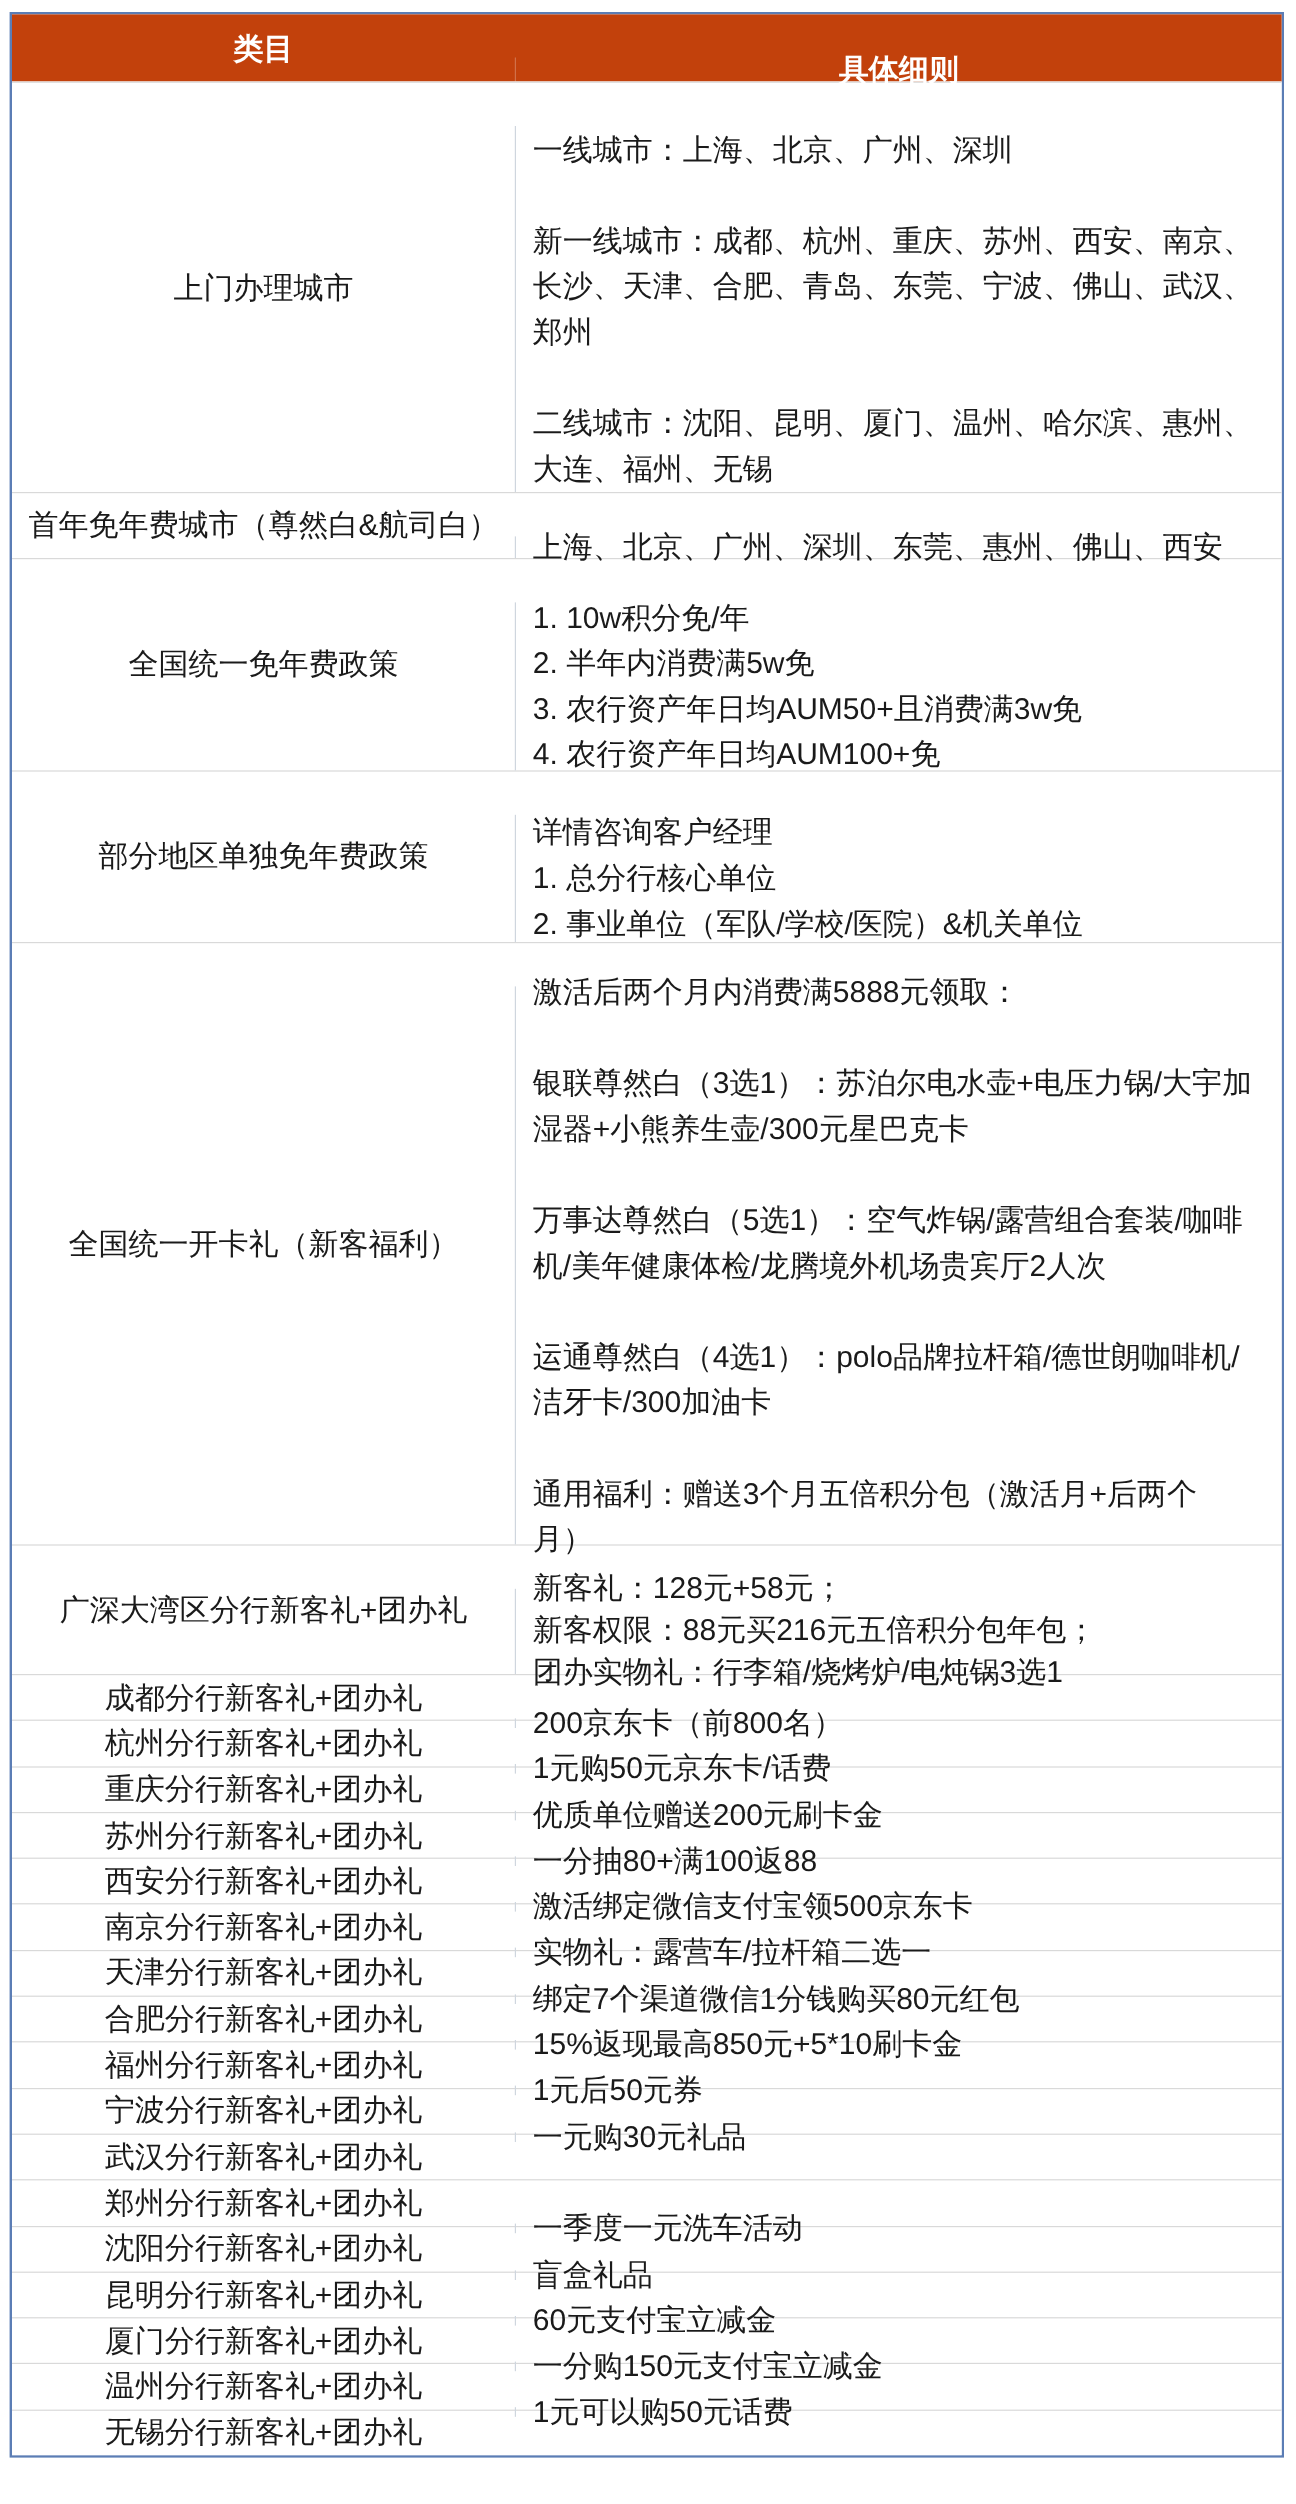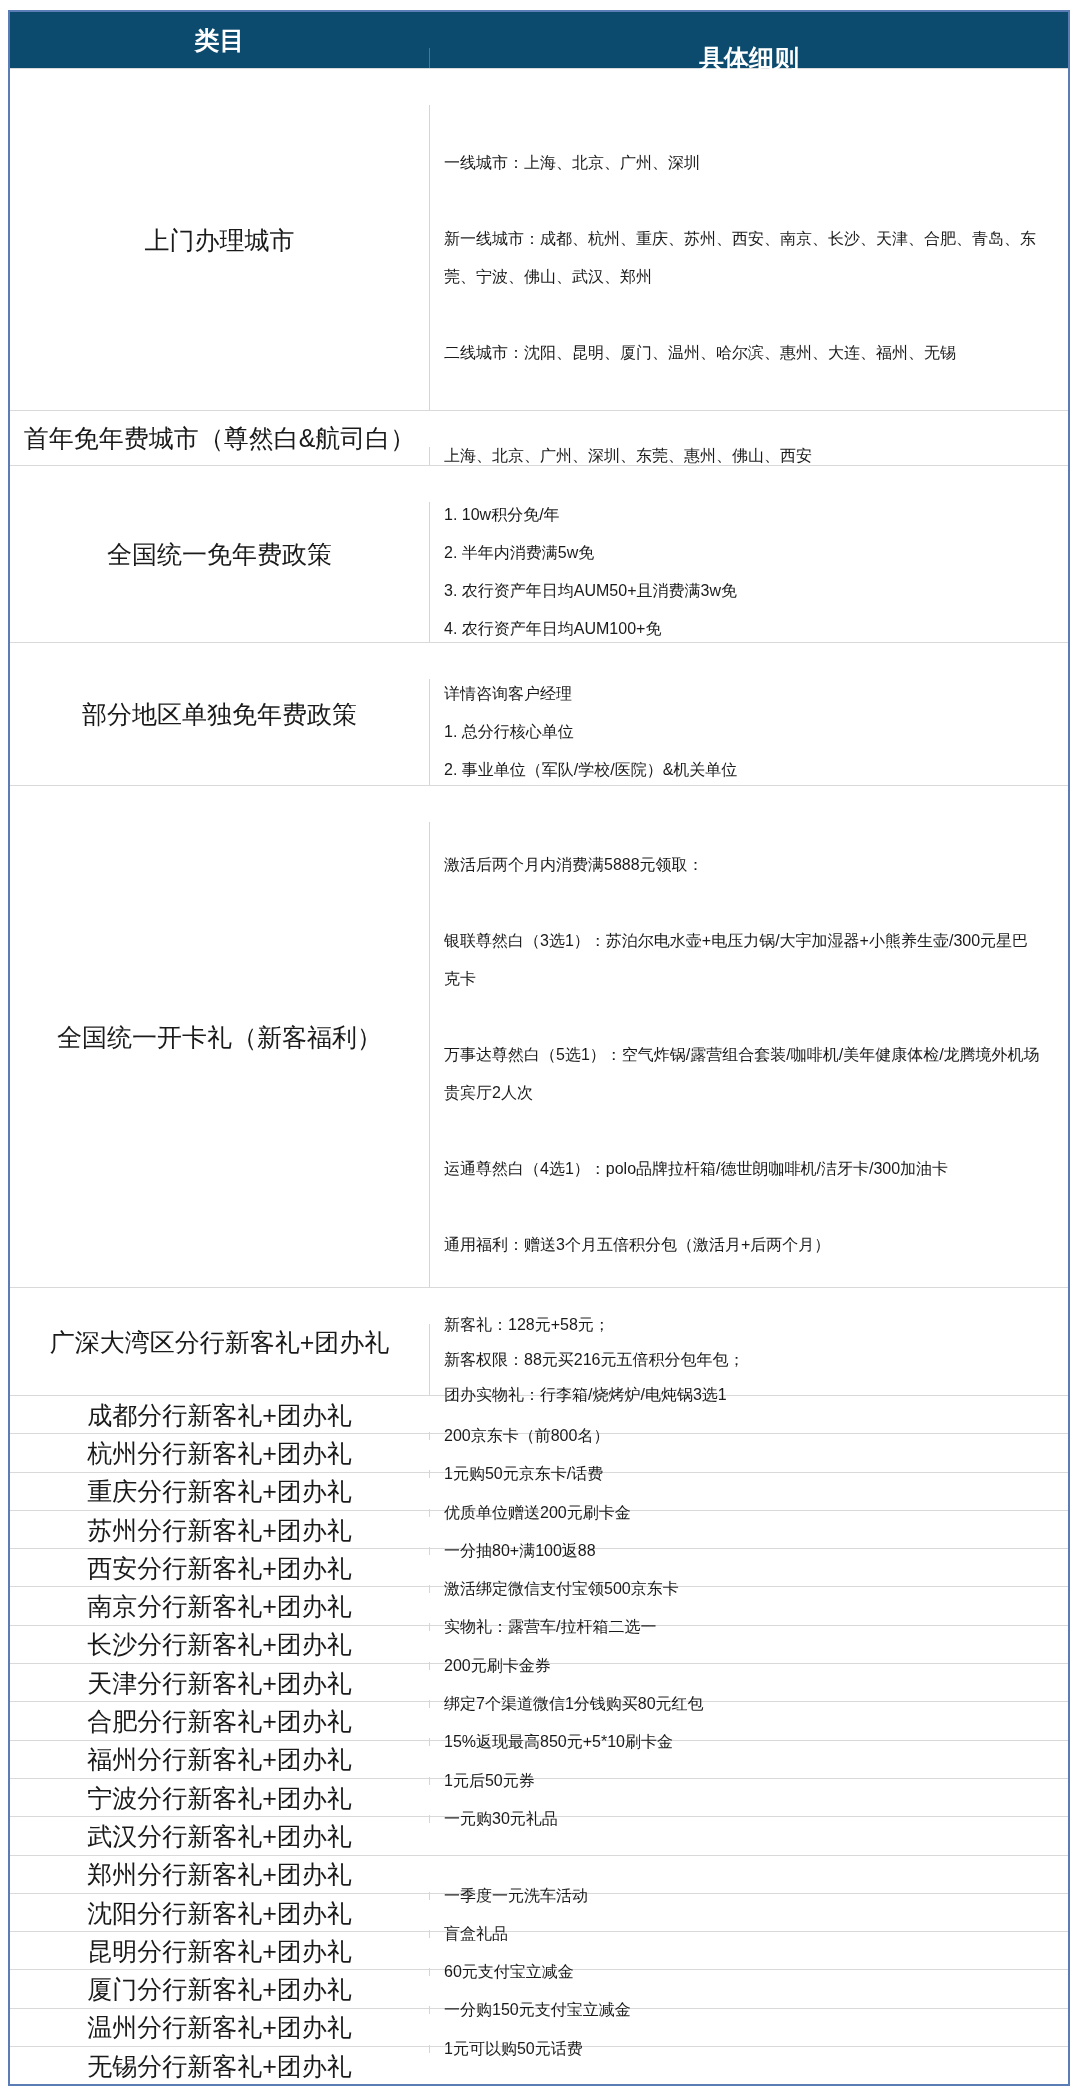--- a/index.html
+++ b/index.html
@@ -1,28 +1,28 @@
 <!DOCTYPE html>
 <html><head>
 <meta charset="utf-8">
 <style>
   html,body{margin:0;padding:0;background:#ffffff;width:1080px;height:2087px;overflow:hidden;}
   body{font-family:"Liberation Sans","DejaVu Sans",sans-serif;color:#1a1a1a;}
   .table-wrap{position:absolute;left:8px;top:10px;width:1062px;box-sizing:border-box;
               border:2px solid #5B7DB5;background:#ffffff;}
-  .thead{display:flex;height:56px;background:#0c4a6e;box-sizing:border-box;}
+  .thead{display:flex;height:56px;background:#c2410c;box-sizing:border-box;}
   .hcell{display:flex;align-items:center;justify-content:center;
          color:#ffffff;font-weight:700;font-size:25px;box-sizing:border-box;}
   .hcell.c1{width:419px;}
   .hcell.c2{flex:1;border-left:1px solid rgba(255,255,255,0.25);margin-top:36px;}
   .trow{display:flex;box-sizing:border-box;border-top:1px solid #D9D9D9;background:#ffffff;}
   .cat{width:419px;display:flex;align-items:center;justify-content:center;
        text-align:center;font-size:25px;line-height:34px;padding:2px 6px;box-sizing:border-box;}
   .det{flex:1;border-left:1px solid #CFD6DE;display:flex;flex-direction:column;justify-content:center;
-       font-size:16px;padding:4px 24px 4px 14px;box-sizing:border-box;margin-top:36px;}
+       font-size:25px;padding:4px 24px 4px 14px;box-sizing:border-box;margin-top:36px;}
   .dtext{white-space:pre-line;line-height:38px;word-break:normal;}
   .h342{height:342px}.h55{height:55px}.h177{height:177px}.h143{height:143px}
   .h502{height:502px}.h108{height:108px}.h38{height:38.3px}
   .h108 .dtext{line-height:35px}
   .h38 .dtext{line-height:30px}
 </style>
 </head>
 <body>
 
 <div class="table-wrap">
@@ -123,26 +123,20 @@
         <div class="dtext">激活绑定微信支付宝领500京东卡</div>
       </div>
   </div>
   <div class="trow h38">
     <div class="cat">南京分行新客礼+团办礼</div>
     <div class="det">
         <div class="dtext">实物礼：露营车/拉杆箱二选一</div>
       </div>
   </div>
   <div class="trow h38">
-    <div class="cat">长沙分行新客礼+团办礼</div>
-    <div class="det">
-        <div class="dtext">200元刷卡金券</div>
-      </div>
-  </div>
-  <div class="trow h38">
     <div class="cat">天津分行新客礼+团办礼</div>
     <div class="det">
         <div class="dtext">绑定7个渠道微信1分钱购买80元红包</div>
       </div>
   </div>
   <div class="trow h38">
     <div class="cat">合肥分行新客礼+团办礼</div>
     <div class="det">
         <div class="dtext">15%返现最高850元+5*10刷卡金</div>
       </div>

